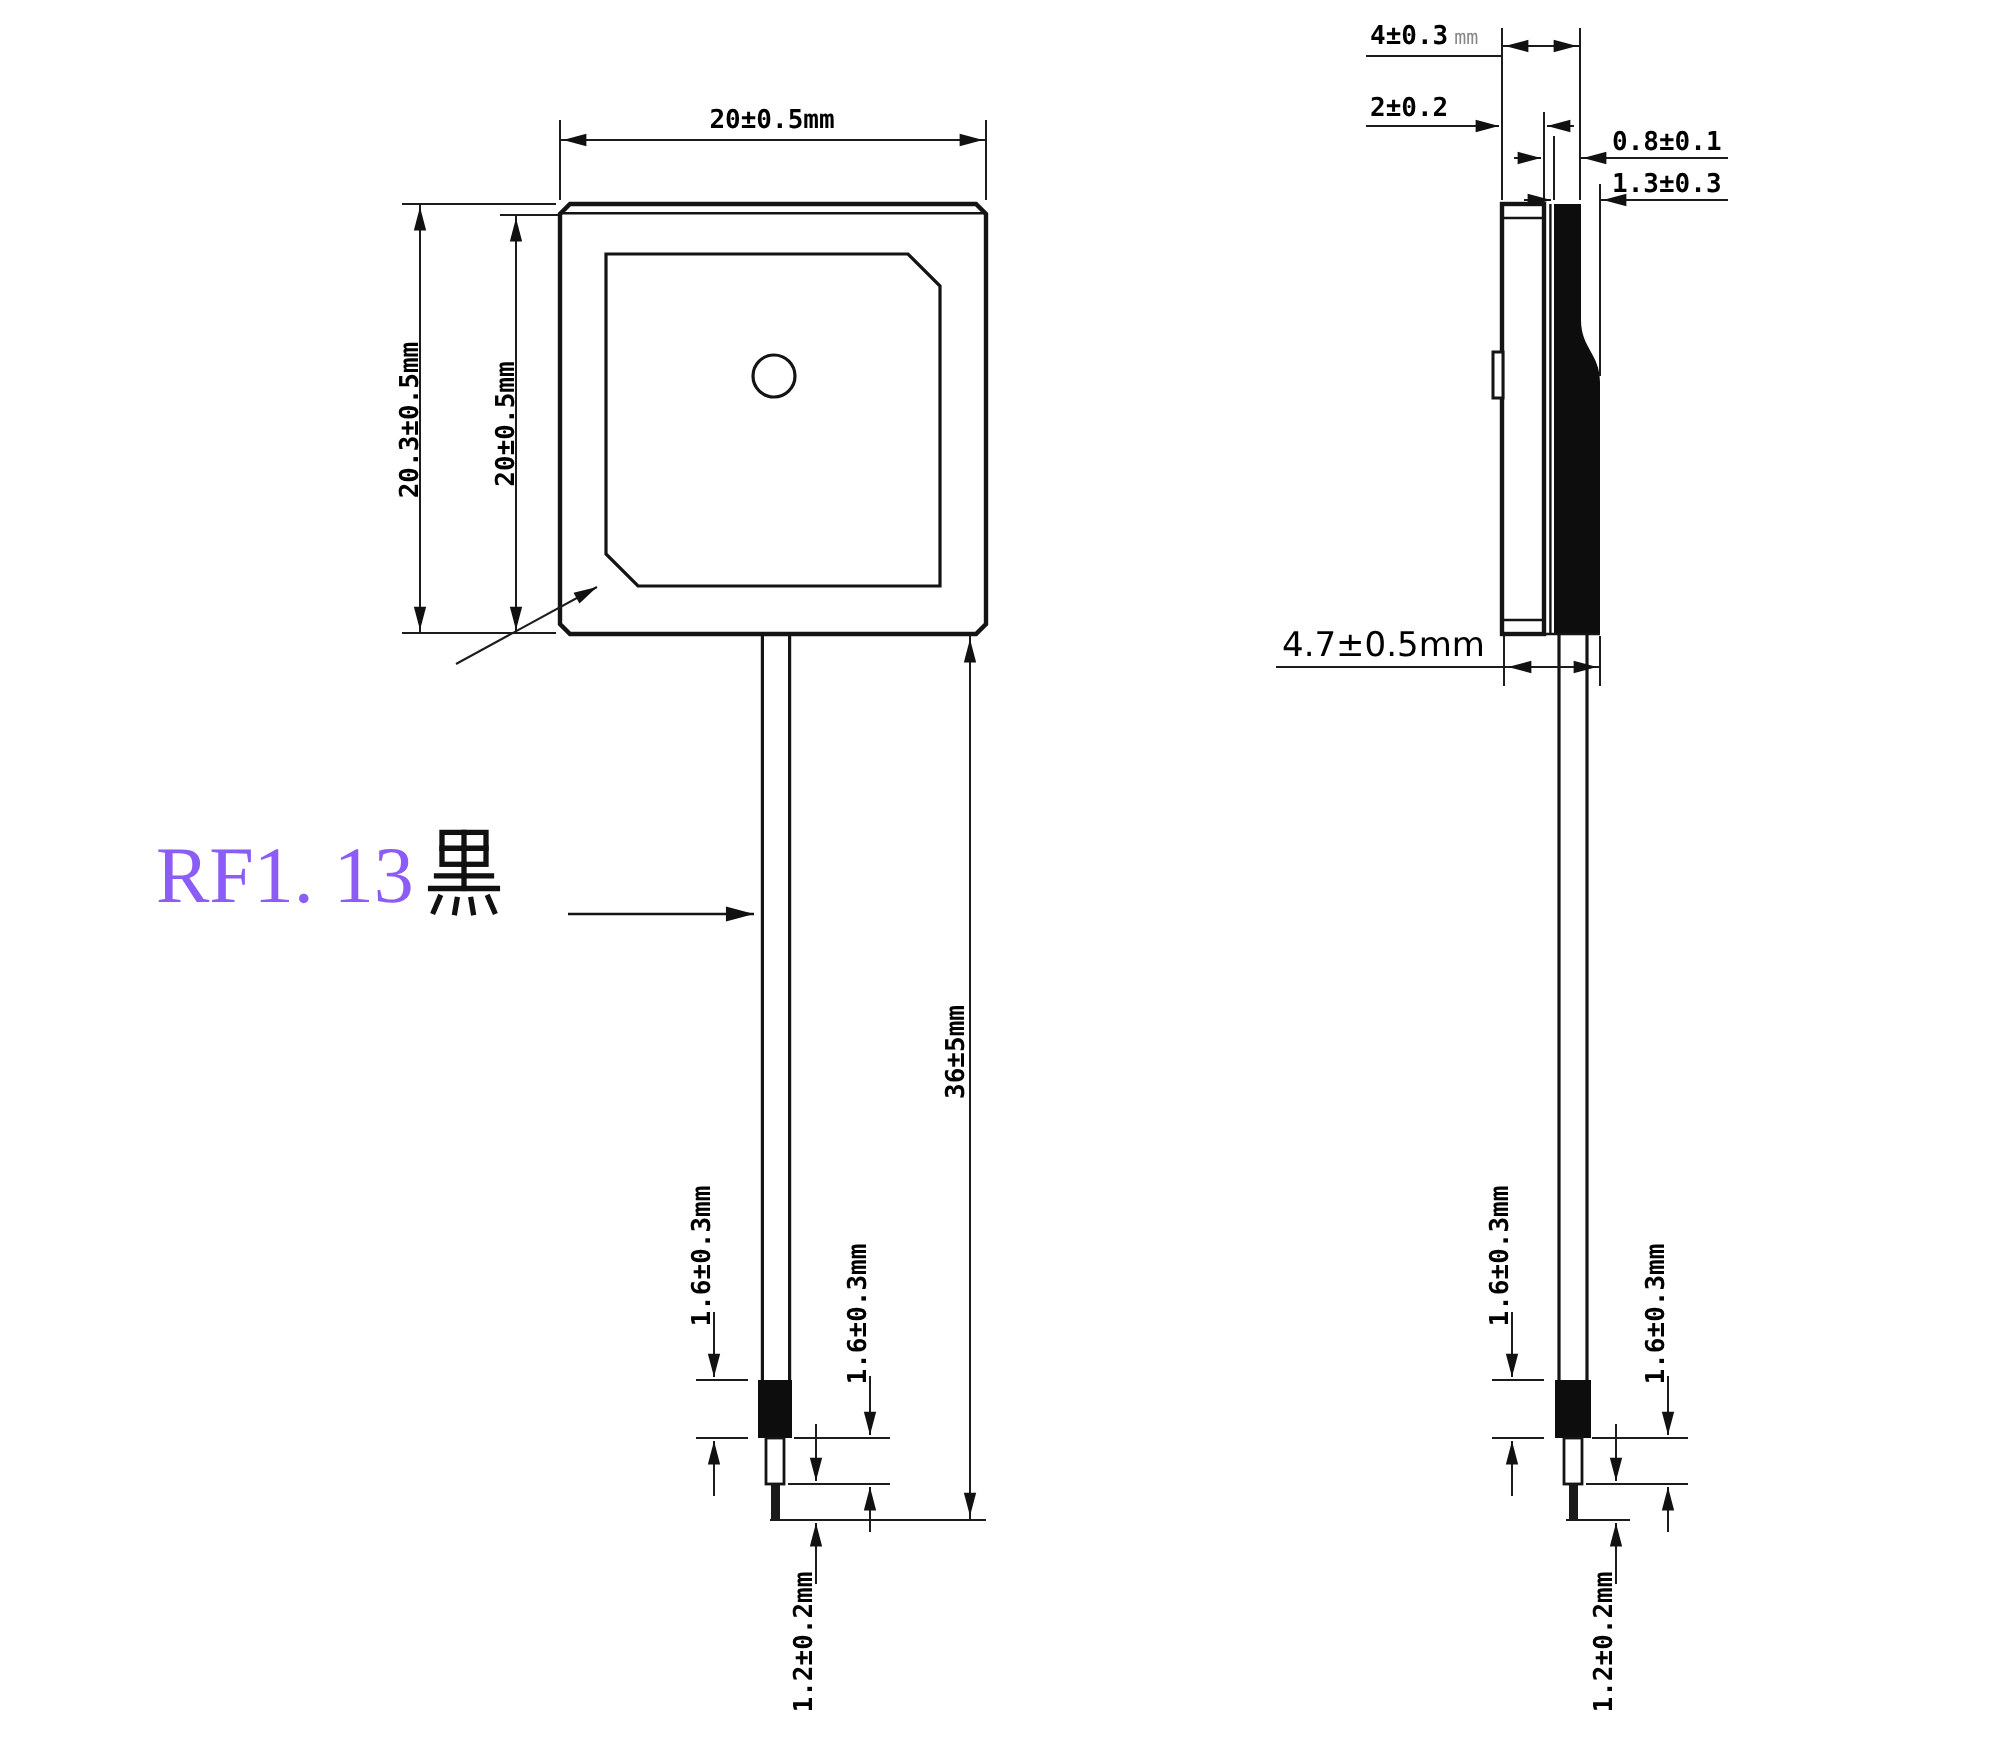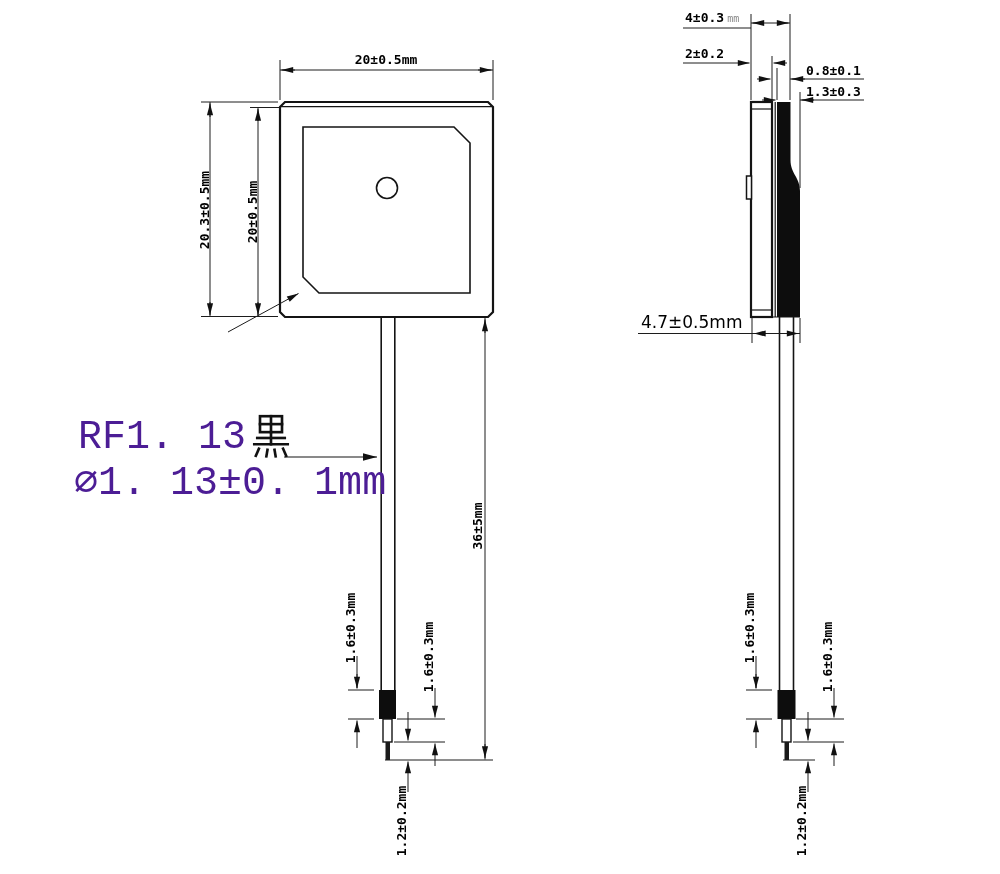--- a/index.html
+++ b/index.html
@@ -8,21 +8,21 @@
   svg{position:absolute;left:0;top:0;}
   svg text{fill:#000;font-family:"DejaVu Sans Mono", monospace;font-size:13px;font-weight:600;}
   svg text.lg{font-family:"DejaVu Sans", sans-serif;font-size:17px;font-weight:400;}
   svg tspan.unit-sm{font-size:10px;fill:#888;font-weight:400;}
   .ol{stroke:#141414;stroke-width:2.2;fill:none;}
   .ol2{stroke:#141414;stroke-width:1.6;fill:none;}
   .ol3{stroke:#141414;stroke-width:1.2;fill:none;}
   .dl{stroke:#1c1c1c;stroke-width:1;fill:none;}
   .blk{fill:#0d0d0d;stroke:none;}
   .wfill{fill:#ffffff;}
-  .note{position:absolute;font-family:Liberation Mono, monospace;color:#4c1d95;
+  .note{position:absolute;font-family:Liberation Serif, serif;color:#8b5cf6;
         white-space:pre;line-height:1;}
   .note-row{display:flex;align-items:flex-end;gap:4px;}
 </style>
 </head>
 <body>
 
 <div id="stage">
 
 <svg width="1000" height="874" viewBox="0 0 1000 874">
   <defs>
@@ -189,15 +189,14 @@
       <line x1="17" y1="16.5" x2="17" y2="27.5"></line>
       <line x1="4.5" y1="21.8" x2="29.5" y2="21.8"></line>
       <line x1="1.8" y1="27.5" x2="32.2" y2="27.5"></line>
       <line x1="6" y1="31.5" x2="3.2" y2="38"></line>
       <line x1="13.8" y1="32.5" x2="12.8" y2="38.5"></line>
       <line x1="20.2" y1="32.5" x2="21.2" y2="38.5"></line>
       <line x1="28" y1="31.5" x2="30.8" y2="38"></line>
     </g>
   </svg>
 </div>
-<div class="note" style="left:74px;top:464px;font-size:40px;">∅1. 13±0. 1mm</div>
 
 </div>
 
 </body></html>

